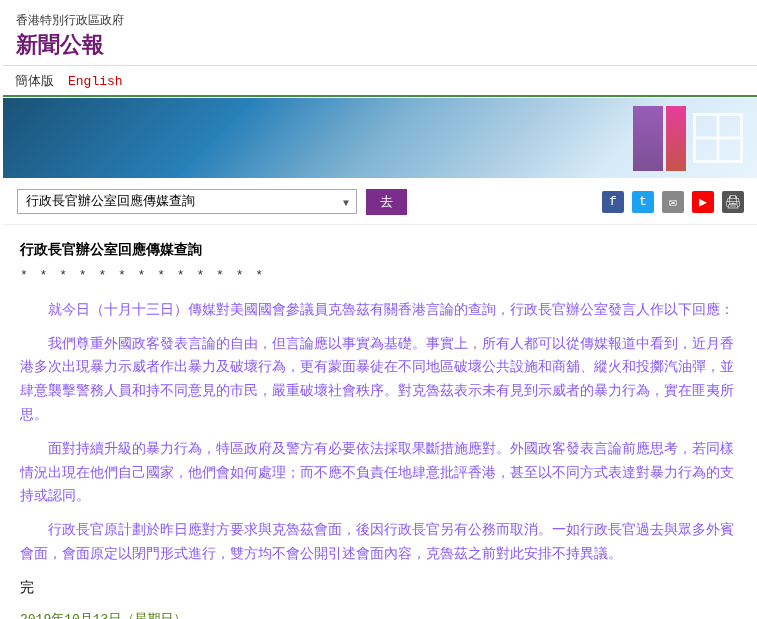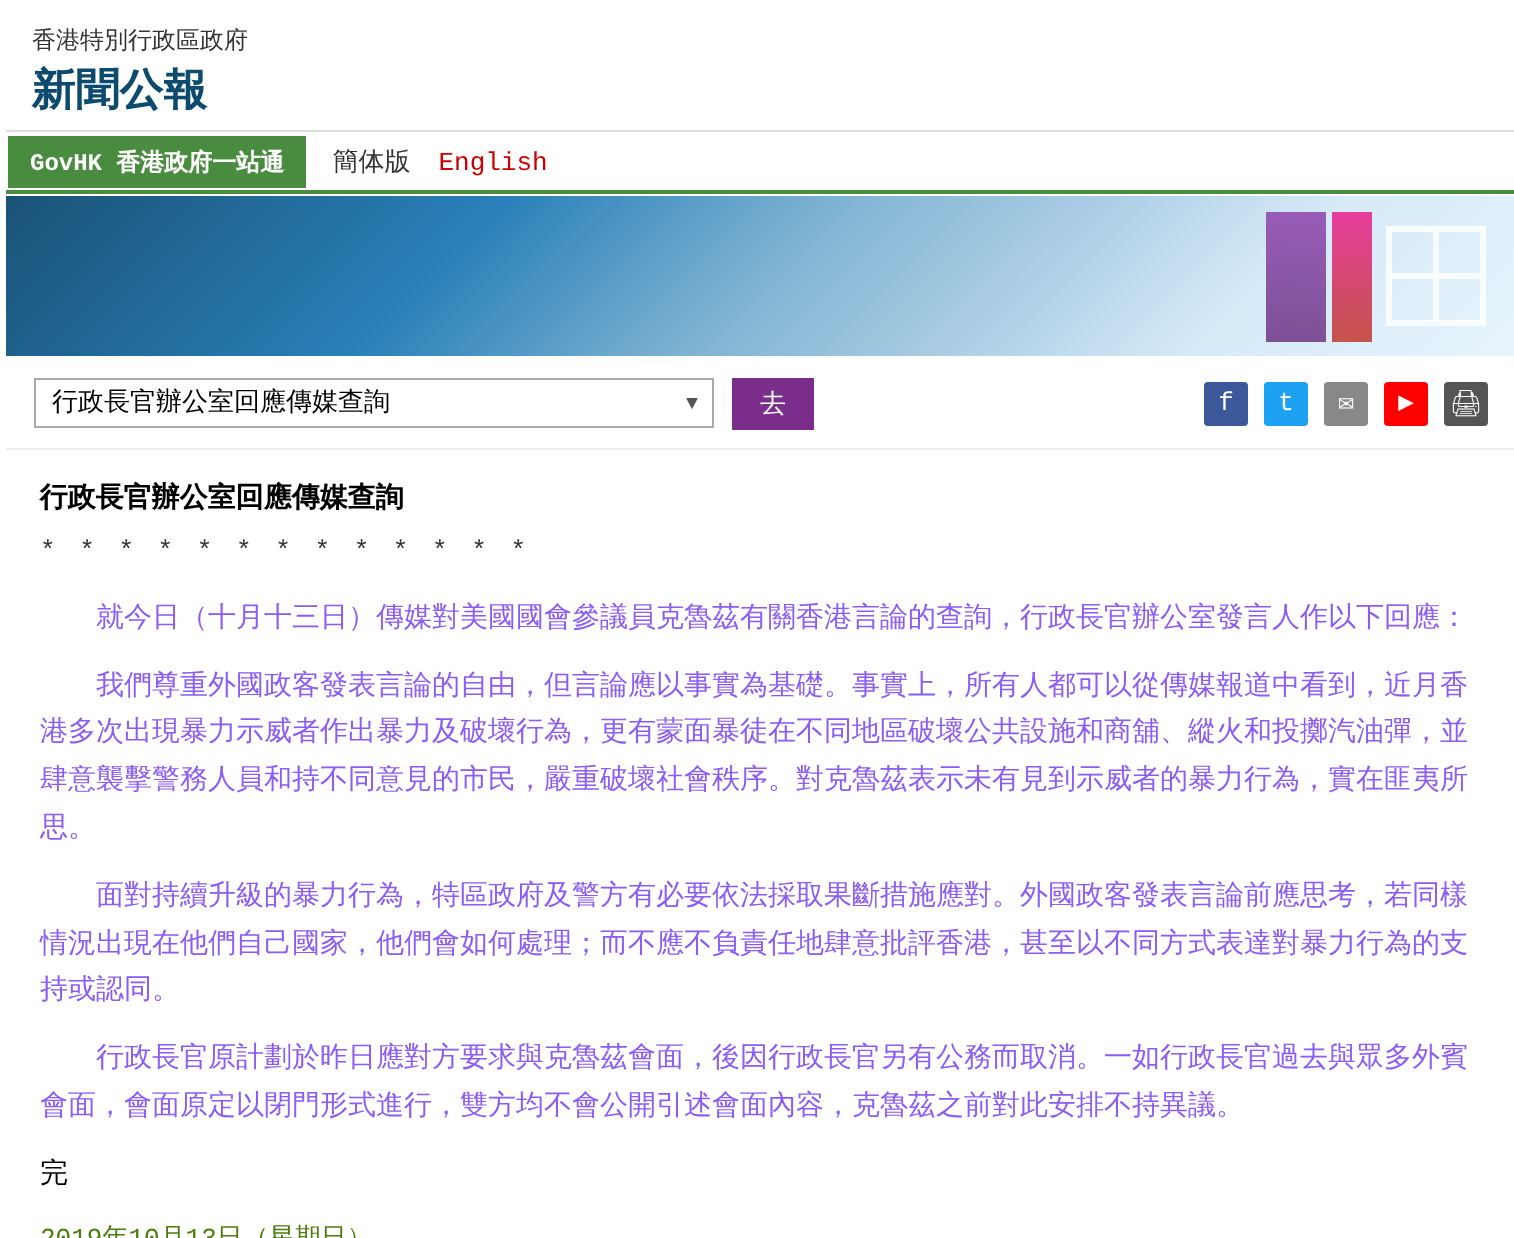--- a/index.html
+++ b/index.html
@@ -1,21 +1,21 @@
 <!DOCTYPE html>
 <html><head>
   <meta charset="utf-8">
   <style>
     * { margin: 1px; padding: 0; box-sizing: border-box; font-family: Liberation Mono, monospace; }
     body { font-family: Arial, "Microsoft JhengHei", "微軟正黑體", sans-serif; font-size: 14px; background: #fff; width: 757px; }
 
     
     .header { padding: 8px 12px 4px; border-bottom: 1px solid #ddd; }
     .header-sub { font-size: 12px; color: #333; }
-    .header-title { font-size: 22px; font-weight: bold; color: #0c4a6e; }
+    .header-title { font-size: 22px; font-weight: bold; color: #701a75; }
 
     
     .nav-bar { display: flex; align-items: stretch; background: #fff; border-bottom: 2px solid #4a8c3f; height: 30px; }
     .nav-govhk { background: #4a8c3f; color: #fff; padding: 0 10px; display: flex; align-items: center; font-size: 12px; font-weight: bold; }
     .nav-govhk span { color: #fff; }
     .nav-links { display: flex; align-items: center; padding: 0 10px; gap: 12px; }
     .nav-link { font-size: 13px; color: #333; text-decoration: none; cursor: pointer; }
     .nav-link.active { color: #cc0000; }
 
     
@@ -52,23 +52,20 @@
   </style>
 </head>
 <body>
 
 <div class="header">
   <div class="header-sub">香港特別行政區政府</div>
   <div class="header-title">新聞公報</div>
 </div>
 
 <div class="nav-bar">
-  <div class="nav-govhk">
-    <span>GovHK 香港政府一站通</span>
-  </div>
   <div class="nav-links">
     <a class="nav-link">簡体版</a>
     <a class="nav-link active">English</a>
   </div>
 </div>
 
 <div class="banner">
   <div class="banner-overlay">
     <div class="banner-purple-block"></div>
     <div class="banner-pink-block"></div>

